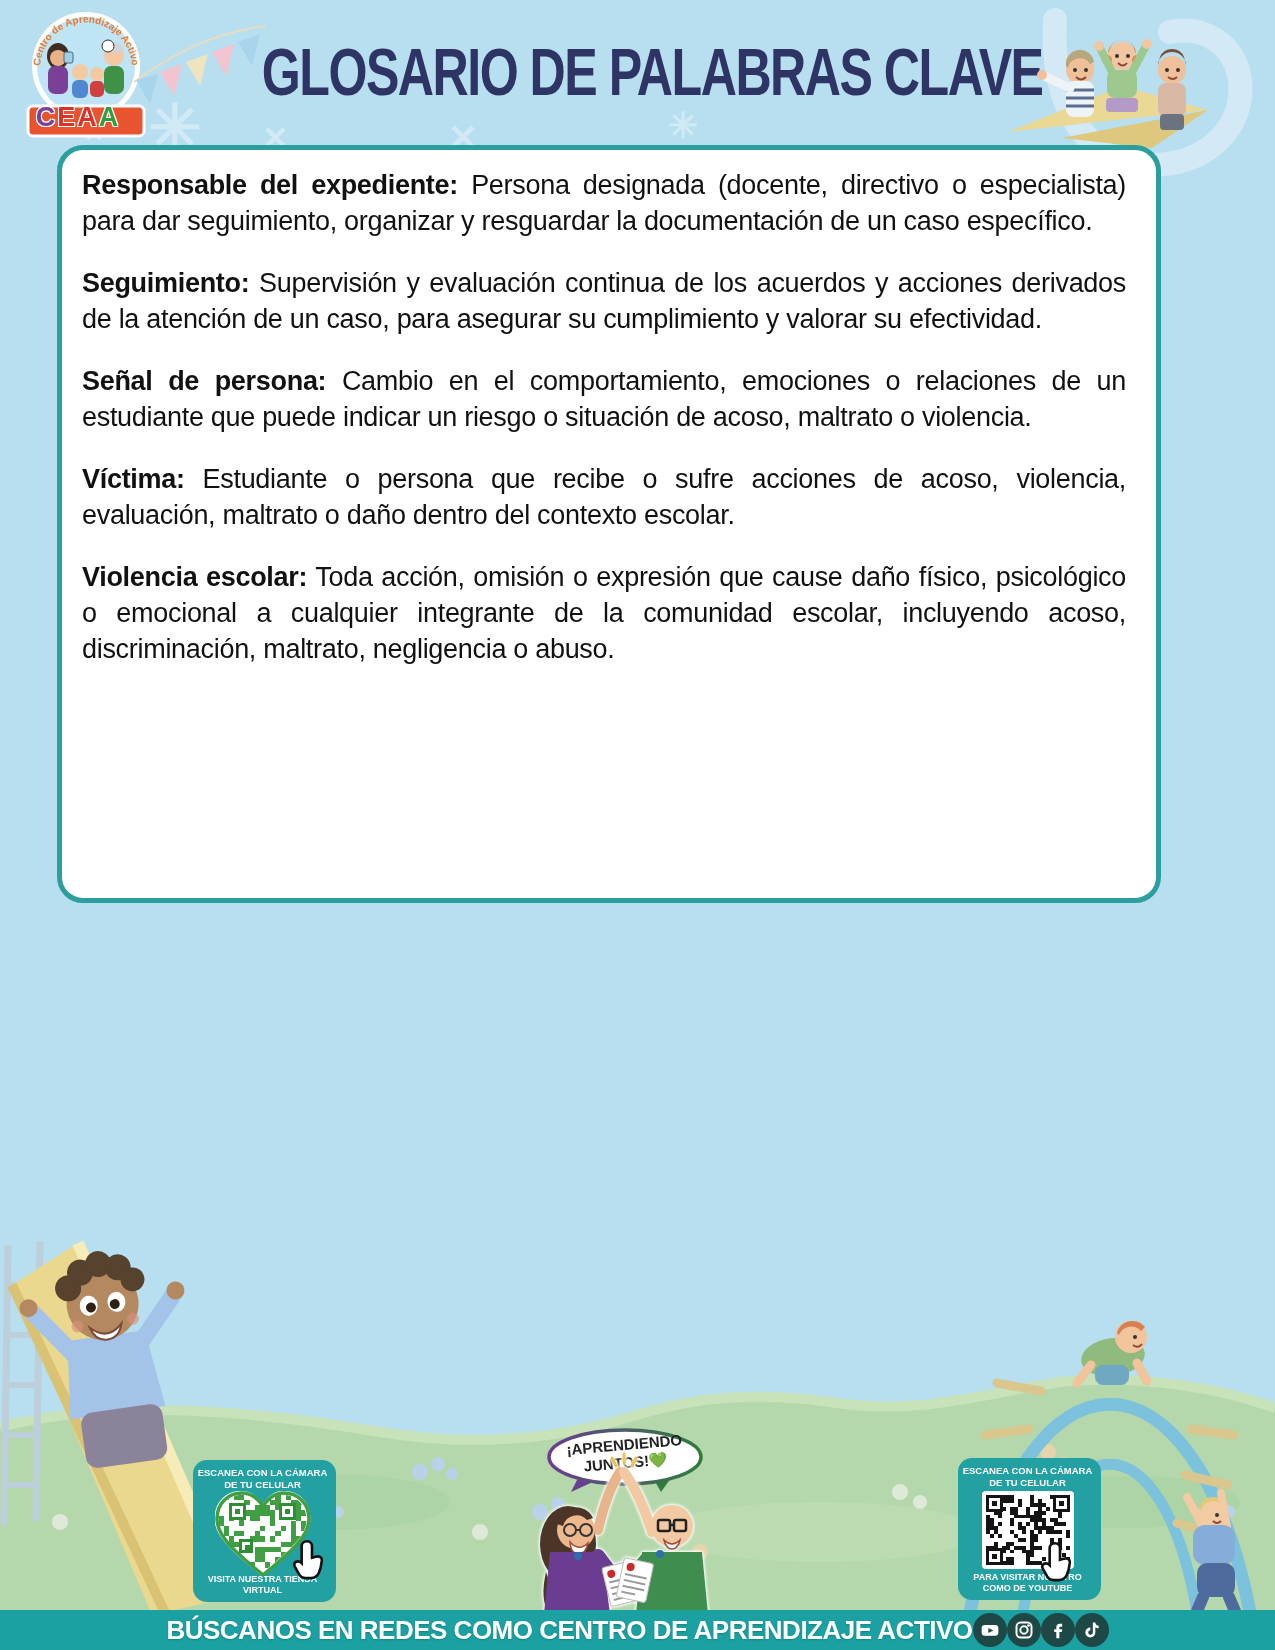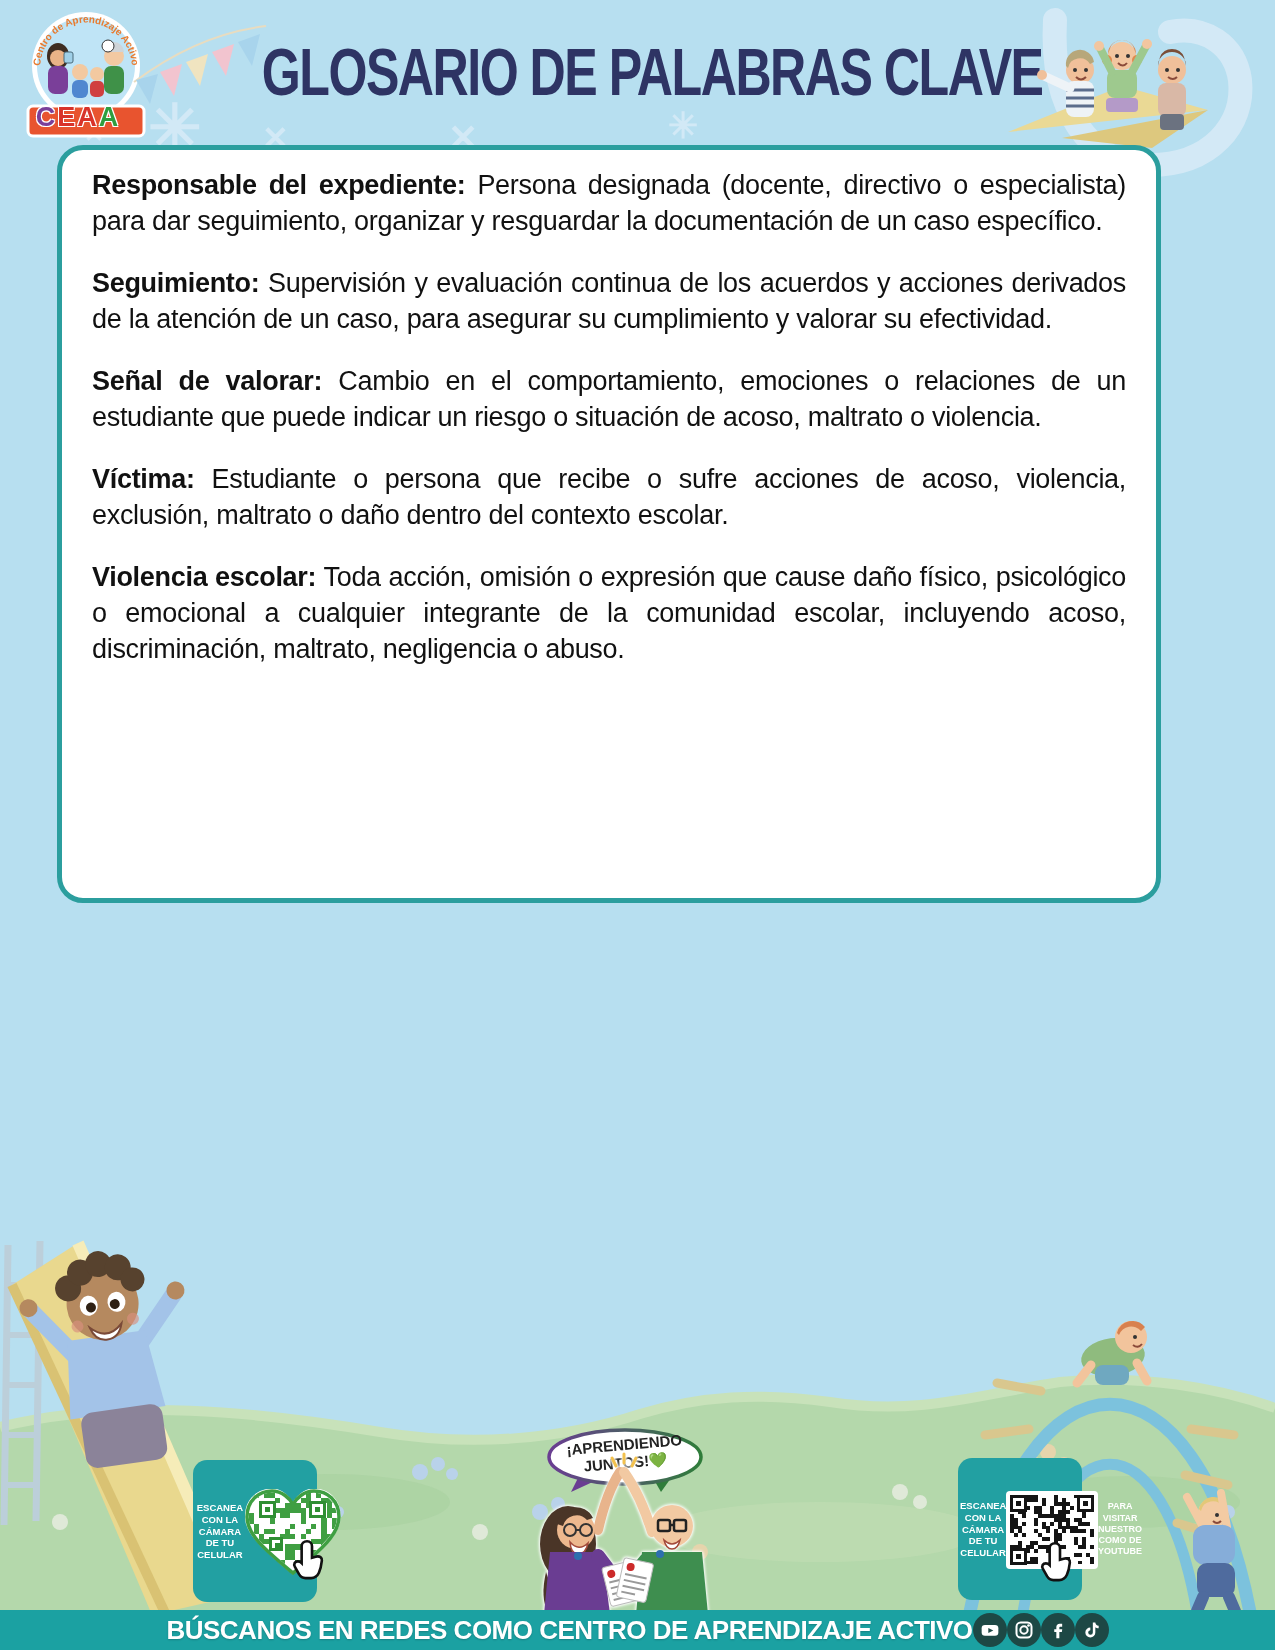--- a/index.html
+++ b/index.html
@@ -15,36 +15,36 @@
   .logo-letters .l0{color:#7a3f99}.logo-letters .l1{color:#d8332a}
   .logo-letters .l2{color:#d8332a}.logo-letters .l3{color:#2f9e3f}
   .title{position:absolute;top:34px;left:155px;width:890px;text-align:center;
          font-size:66px;font-weight:800;letter-spacing:-2px;color:#2e3464;
          transform:scaleX(.76);transform-origin:center;white-space:nowrap;}
   .bunting{position:absolute;left:128px;top:16px;width:140px;height:100px;}
   .plane-kids{position:absolute;left:1000px;top:18px;width:215px;height:132px;}
   .swirl{position:absolute;left:1030px;top:0px;width:240px;height:210px;}
   
   .card{position:absolute;left:57px;top:145px;width:1104px;height:758px;box-sizing:border-box;
-        background:#fff;border:5px solid #2b9e9e;border-radius:26px;padding:17px 30px 10px 30px;}
+        background:#fff;border:5px solid #2b9e9e;border-radius:26px;padding:17px 30px 10px 20px;}
   .card p{margin:0 0 26px 0;font-size:27px;line-height:36px;color:#111;
           text-align:justify;letter-spacing:-0.3px;}
   .card p b{font-weight:800;}
   
   .grass{position:absolute;left:0;bottom:38px;width:1275px;height:260px;}
   .slide-art{position:absolute;left:-6px;top:1185px;width:238px;height:430px;}
   .dome-art{position:absolute;left:945px;top:1205px;width:330px;height:407px;}
   .duo-art{position:absolute;left:512px;top:1452px;width:230px;height:162px;
            filter:drop-shadow(0 0 1.5px #fff) drop-shadow(0 0 1.5px #fff);}
   .bubble{position:absolute;left:545px;top:1428px;width:160px;height:66px;}
   .bubble .txt{position:absolute;left:0;top:8px;width:160px;text-align:center;transform:rotate(-5deg);
                font-size:15px;font-weight:800;color:#222;line-height:1.2;}
   
-  .qr-card{position:absolute;width:124px;height:142px;background:#22a0a2;border-radius:14px;
-           box-sizing:border-box;padding:7px 6px 6px 2px;display:flex;
+  .qr-card{position:absolute;width:143px;height:142px;background:#22a0a2;border-radius:14px;
+           box-sizing:border-box;padding:7px 6px 6px 2px;display:flex;flex-direction:column;
            align-items:center;justify-content:space-between;}
   .qr-card .cap{color:#fff;font-weight:800;font-size:9.5px;line-height:1.25;text-align:center;}
   .qr-card .cap.bottom{font-size:9px;}
   .qr-left{left:193px;top:1460px;}
   .qr-right{left:958px;top:1458px;}
   [data-qr]{display:grid;gap:0;}
   [data-qr] i{display:block;}
   [data-qr] i.on{background:currentColor;}
   .qr-white-box{position:relative;width:92px;height:78px;background:#fff;border-radius:4px;padding:4px;box-sizing:border-box;}
   .qr-sq{width:84px;height:70px;color:#141414;grid-template-columns:repeat(21,1fr);grid-template-rows:repeat(18,1fr);}
@@ -154,22 +154,22 @@
     <rect x="158" y="65" width="28" height="34" rx="8" fill="#d9b8a6"></rect>
     <rect x="160" y="96" width="24" height="16" rx="4" fill="#6b7280"></rect>
     <circle cx="167" cy="52" r="2" fill="#333"></circle>
       <circle cx="178" cy="52" r="2" fill="#333"></circle>
     <path d="M168,59 q5,4 9,0" stroke="#8a4a3a" stroke-width="2" fill="none"></path>
   </svg>
 
   <div class="card">
     <p><b>Responsable del expediente:</b> <span>Persona designada (docente, directivo o especialista) para dar seguimiento, organizar y resguardar la documentación de un caso específico.</span></p>
     <p><b>Seguimiento:</b> <span>Supervisión y evaluación continua de los acuerdos y acciones derivados de la atención de un caso, para asegurar su cumplimiento y valorar su efectividad.</span></p>
-    <p><b>Señal de valorar:</b> <span>Cambio en el comportamiento, emociones o relaciones de un estudiante que puede indicar un riesgo o situación de acoso, maltrato o violencia.</span></p>
-    <p><b>Víctima:</b> <span>Estudiante o persona que recibe o sufre acciones de acoso, violencia, exclusión, maltrato o daño dentro del contexto escolar.</span></p>
+    <p><b>Señal de persona:</b> <span>Cambio en el comportamiento, emociones o relaciones de un estudiante que puede indicar un riesgo o situación de acoso, maltrato o violencia.</span></p>
+    <p><b>Víctima:</b> <span>Estudiante o persona que recibe o sufre acciones de acoso, violencia, evaluación, maltrato o daño dentro del contexto escolar.</span></p>
     <p><b>Violencia escolar:</b> <span>Toda acción, omisión o expresión que cause daño físico, psicológico o emocional a cualquier integrante de la comunidad escolar, incluyendo acoso, discriminación, maltrato, negligencia o abuso.</span></p>
   </div>
 
   <svg class="grass" viewBox="0 0 1275 260" preserveAspectRatio="none">
     <path d="M0,75 C120,45 260,60 380,80 C470,95 560,88 640,62 C700,44 760,40 830,50 C920,64 980,42 1060,30 C1140,22 1220,36 1275,56 L1275,260 L0,260 Z" fill="#b4d8ab"></path>
     <path d="M0,75 C120,45 260,60 380,80 C470,95 560,88 640,62 C700,44 760,40 830,50 C920,64 980,42 1060,30 C1140,22 1220,36 1275,56" fill="none" stroke="#c8e2ba" stroke-width="10"></path>
     <ellipse cx="330" cy="150" rx="120" ry="28" fill="#a6cf9d" opacity=".5"></ellipse>
     <ellipse cx="820" cy="180" rx="160" ry="30" fill="#c2ddb4" opacity=".6"></ellipse>
     <ellipse cx="1130" cy="150" rx="110" ry="26" fill="#a6cf9d" opacity=".5"></ellipse>
     <g fill="#b9d2ea">

